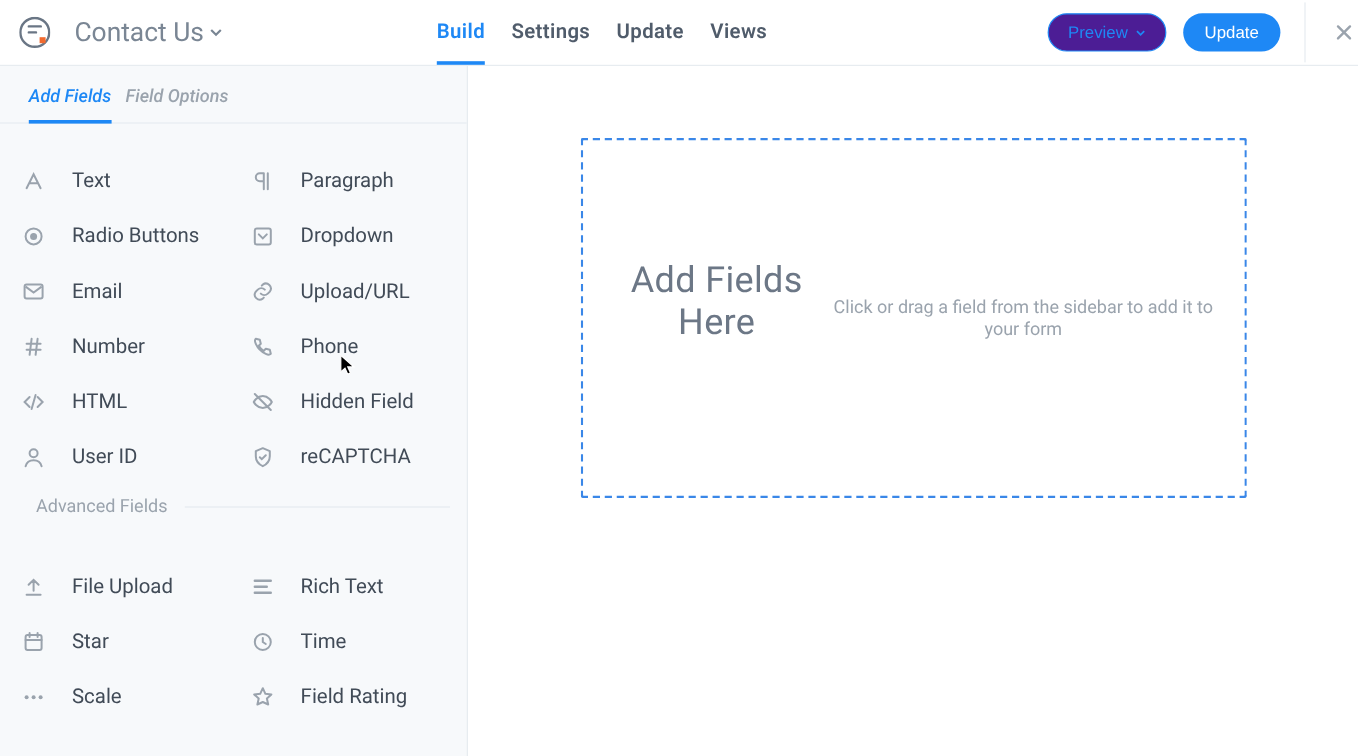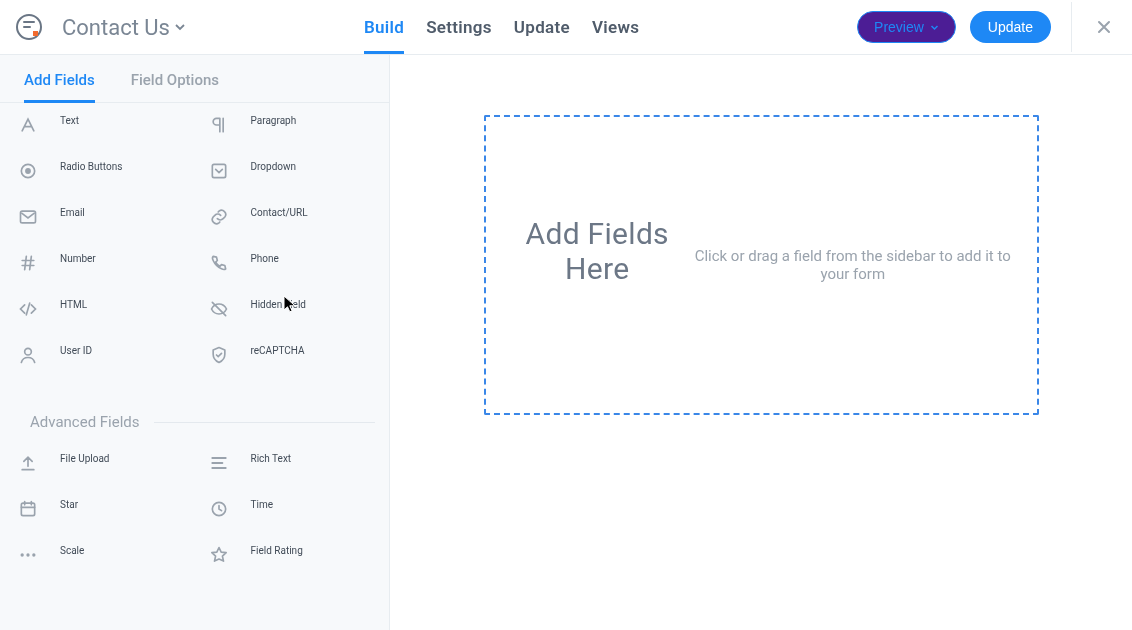--- a/index.html
+++ b/index.html
@@ -11,21 +11,21 @@
       height: 630px;
       overflow: hidden;
     }
 
     
     .topbar {
       height: 55px;
       border-bottom: 1px solid #e7ecf0;
       display: flex;
       align-items: center;
-      padding: 0 16px 0 14px;
+      padding: 0 0 0 14px;
     }
     .logo {
       width: 30px; height: 30px;
       display: flex; align-items: center; justify-content: center;
       margin-right: 18px;
     }
     .page-title {
       font-size: 22px;
       color: #7a8694;
       display: flex;
@@ -111,23 +111,24 @@
 
     .sidebar {
       width: 390px;
       background: #f7f9fb;
       border-right: 1px solid #e7ecf0;
       overflow-y: auto;
     }
 
     .sidebar-tabs {
       display: flex;
-      gap: 36px;
+      gap: 12px;
       padding: 0 24px;
       border-bottom: 1px solid #e7ecf0;
+      font-style: italic;
     }
     .stab {
       font-size: 15px;
       padding: 16px 0 11px;
       cursor: pointer;
       color: #9aa3ad;
       border-bottom: 3px solid transparent;
       margin-bottom: -1px;
       font-weight: 500;
     }
@@ -137,26 +138,26 @@
     }
 
     .field-grid {
       display: grid;
       grid-template-columns: 1fr 1fr;
       column-gap: 4px;
       padding: 12px 4px 12px 8px;
     }
     .field-item {
       display: flex;
-      align-items: flex-start;
+      align-items: flex-end;
       height: 46px;
       padding: 0 8px 0 10px;
       cursor: pointer;
       border-radius: 4px;
-      font-size: 10px;
+      font-size: 17px;
       color: #414b57;
     }
     .field-item .ficon {
       width: 32px;
       display: flex;
       align-items: center;
       justify-content: flex-start;
       color: #9aa3ad;
     }
     .field-item .flabel {
@@ -322,21 +323,21 @@
         </span>
         <span class="flabel">Email</span>
       </div>
 
       <div class="field-item">
         <span class="ficon">
           <svg width="20" height="20" viewBox="0 0 24 24">
               <path d="M10 14a5 5 0 007 0l2-2a5 5 0 00-7-7l-1 1M14 10a5 5 0 00-7 0l-2 2a5 5 0 007 7l1-1" stroke="#9aa3ad" stroke-width="2" fill="none" stroke-linecap="round"></path>
             </svg>
         </span>
-        <span class="flabel">Contact/URL</span>
+        <span class="flabel">Upload/URL</span>
       </div>
 
       <div class="field-item">
         <span class="ficon">
           <svg width="20" height="20" viewBox="0 0 24 24">
               <path d="M5 9h14M5 15h14M10 4L8 20M16 4l-2 16" stroke="#9aa3ad" stroke-width="2" fill="none" stroke-linecap="round"></path>
             </svg>
         </span>
         <span class="flabel">Number</span>
       </div>

